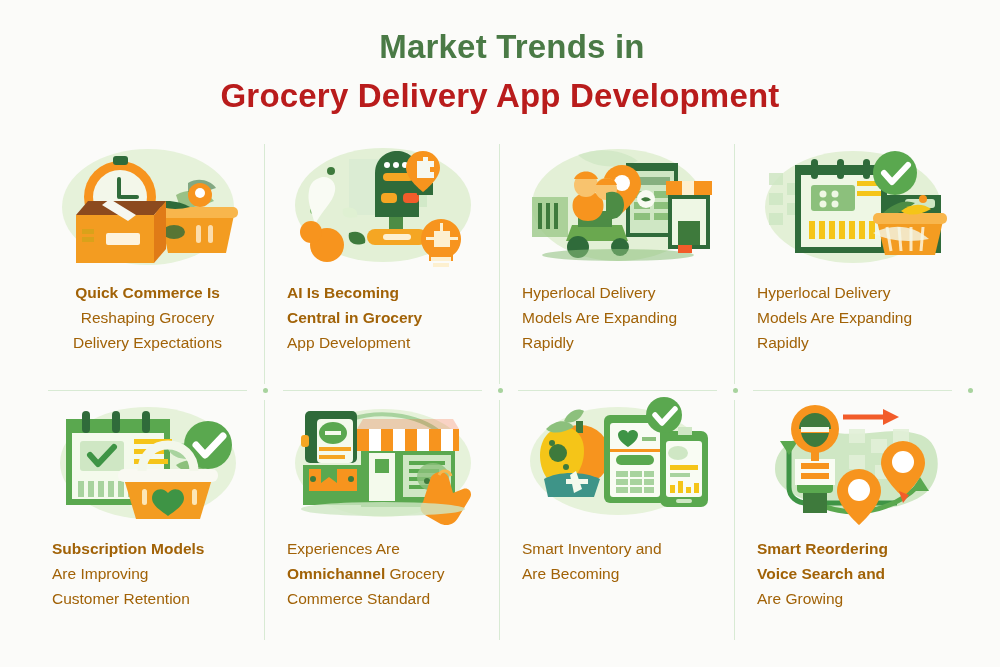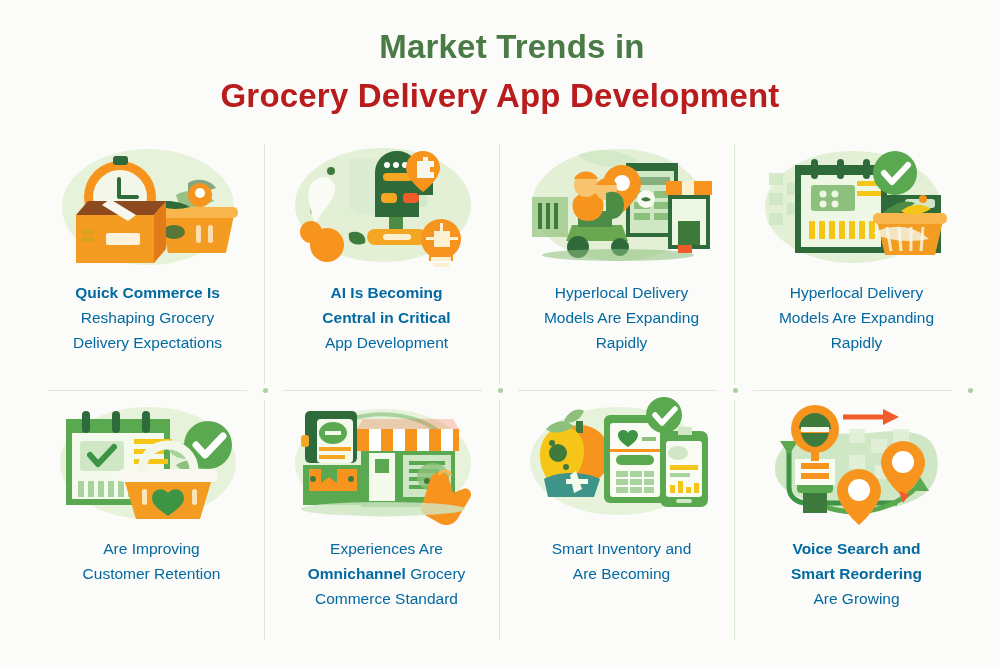--- a/index.html
+++ b/index.html
@@ -80,24 +80,24 @@
     display: flex;
     align-items: center;
     justify-content: center;
     margin-bottom: 6px;
   }
   .art svg { display: block; }
   .caption {
     width: 100%;
     font-size: 15.5px;
     line-height: 1.62;
-    color: #0369a1;
+    color: #a16207;
   }
   .caption.center { text-align: center; }
-  .caption.left   { text-align: center; padding-left: 8px; }
+  .caption.left   { text-align: left; padding-left: 8px; }
   .caption .b { font-weight: bold; }
   .caption .r { font-weight: normal; }
   .cap-line { display: block; white-space: nowrap; }
 </style>
 </head>
 <body>
 
 <div class="page">
 
   <div class="title-block">
@@ -181,21 +181,21 @@
           <rect x="148" y="120" width="20" height="4" fill="#fdf0d0"></rect>
           <rect x="150" y="126" width="16" height="4" fill="#fdf0d0"></rect>
           <rect x="151" y="94" width="16" height="16" fill="#fdf0d0"></rect>
           <rect x="157" y="86" width="3" height="8" fill="#fdf0d0"></rect>
           <rect x="143" y="100" width="8" height="3" fill="#fdf0d0"></rect>
           <rect x="167" y="100" width="8" height="3" fill="#fdf0d0"></rect>
         </svg>
       </div>
       <div class="caption left">
         <span class="cap-line b">AI Is Becoming</span>
-        <span class="cap-line b">Central in Critical</span>
+        <span class="cap-line b">Central in Grocery</span>
         <span class="cap-line r">App Development</span>
       </div>
     </div>
 
     <div class="cell">
       <div class="art">
         <svg width="200" height="136" viewBox="0 0 200 136">
           <ellipse cx="100" cy="68" rx="86" ry="56" fill="#e3f0d6"></ellipse>
           <path d="M60 18c20-8 44-6 60 6-18 8-44 8-60-6z" fill="#cfe7c4" opacity=".8"></path>
 
@@ -342,20 +342,21 @@
 
           <path d="M76 86h88l-12 40H88z" fill="#f39c21"></path>
           <rect x="70" y="76" width="100" height="13" rx="6" fill="#f9f9f2"></rect>
           <path d="M94 78c0-16 12-26 26-26s26 10 26 26" stroke="#f3f7ea" stroke-width="9" fill="none"></path>
           <path d="M120 100c-5-7-16-4-16 5 0 8 11 14 16 18 5-4 16-10 16-18 0-9-11-12-16-5z" fill="#3e9445"></path>
           <rect x="94" y="96" width="5" height="16" rx="2.5" fill="#fdeec8" opacity=".9"></rect>
           <rect x="144" y="96" width="5" height="16" rx="2.5" fill="#fdeec8" opacity=".9"></rect>
         </svg>
       </div>
       <div class="caption left">
+        <span class="cap-line b">Subscription Models</span>
         <span class="cap-line r">Are Improving</span>
         <span class="cap-line r">Customer Retention</span>
       </div>
     </div>
 
     <div class="cell row2">
       <span class="dot"></span>
       <div class="art">
         <svg width="200" height="136" viewBox="0 0 200 136">
           <ellipse cx="100" cy="70" rx="88" ry="54" fill="#e6f2da"></ellipse>
@@ -505,20 +506,20 @@
           <rect x="48" y="34" width="28" height="5" fill="#f4faec"></rect>
 
           <path d="M150 48a22 22 0 0 1 22 22c0 15-22 34-22 34s-22-19-22-34a22 22 0 0 1 22-22z" fill="#f7941e"></path>
           <circle cx="150" cy="69" r="11" fill="#fff"></circle>
           <path d="M106 76a22 22 0 0 1 22 22c0 15-22 34-22 34s-22-19-22-34a22 22 0 0 1 22-22z" fill="#f7941e"></path>
           <circle cx="106" cy="97" r="11" fill="#fff"></circle>
           <path d="M146 98l4 12 6-8z" fill="#f25c2a"></path>
         </svg>
       </div>
       <div class="caption left">
+        <span class="cap-line b">Smart Reordering</span>
         <span class="cap-line b">Voice Search and</span>
-        <span class="cap-line b">Smart Reordering</span>
         <span class="cap-line r">Are Growing</span>
       </div>
     </div>
 
   </div>
 </div>
 
 </body></html>

